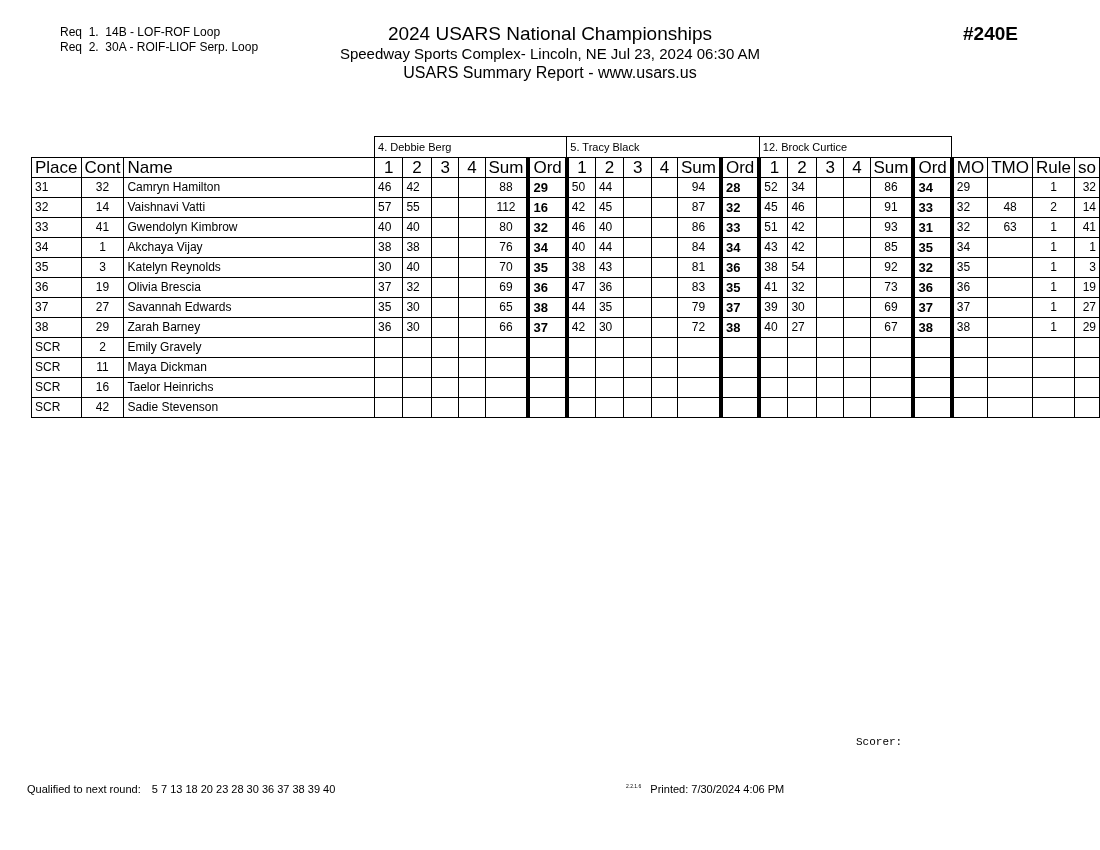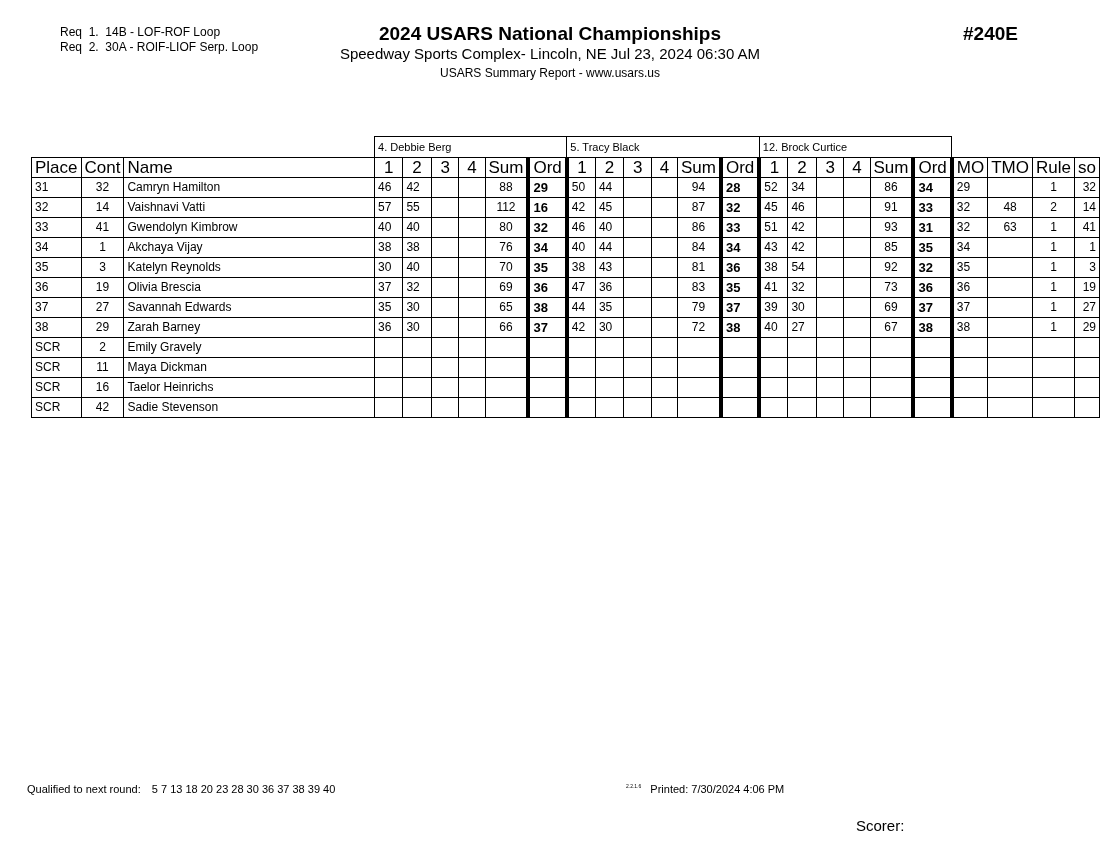--- a/index.html
+++ b/index.html
@@ -1,42 +1,42 @@
 <!DOCTYPE html>
 <html><head>
 <meta charset="utf-8">
 <style>
   html, body { margin: 0; padding: 0; background: #ffffff; }
   body { width: 1100px; height: 850px; position: relative; overflow: hidden;
          font-family: "Liberation Sans", sans-serif; color: #000; }
   .req { position: absolute; left: 23px; top: 25px; font-size: 12px; line-height: 15px; }
   .req div { white-space: pre; margin-left: 37px; }
   .title-block { position: absolute; left: 250px; width: 600px; text-align: center; top: 23px; }
-  .t1 { font-size: 19px; font-weight: bold; line-height: 22px; }
+  .t1 { font-size: 19px; font-weight: normal; line-height: 22px; }
   .t2 { font-size: 15px; line-height: 17px; }
   .t3 { font-size: 20px; font-weight: bold; line-height: 24px; letter-spacing: 0.2px; }
-  .t4 { font-size: 12px; line-height: 22px; }
+  .t4 { font-size: 16px; line-height: 22px; }
   .event-no { position: absolute; left: 963px; top: 23px; font-size: 19px; font-weight: bold; }
 
   table.grid { position: absolute; left: 31px; top: 136px; border-collapse: collapse;
                font-size: 12px; table-layout: fixed; }
   table.grid td { border: 1px solid #000; height: 19px; padding: 0 3px; white-space: nowrap;
                   overflow: hidden; line-height: 19px; }
   table.grid td.blank { border: none; }
   table.grid td.judge { text-align: left; font-size: 11px; height: 20px; vertical-align: middle; }
   table.grid td.c { text-align: center; }
   table.grid td.r { text-align: right; }
   table.grid td.ord { font-weight: bold; font-size: 13px; border-left: 4px solid #000; }
   table.grid td.thickl { border-left: 4px solid #000; }
   table.grid tr.hdr td { font-size: 17px; }
   .footer-q { position: absolute; left: 27px; top: 783px; font-size: 11px; }
   .footer-q span.v { margin-left: 8px; margin-top: 32px; }
   .footer-p { position: absolute; left: 626px; top: 783px; font-size: 11px; }
   .footer-p .ver { font-size: 5px; vertical-align: super; margin-right: 6px; }
-  .footer-s { position: absolute; left: 856px; top: 817px; font-size: 15px; }
+  .footer-s { position: absolute; left: 856px; top: 736px; font-size: 11px; font-family: Liberation Mono, monospace; }
 </style>
 </head>
 <body>
 
 <div class="req">
   <div>Req  1.  14B - LOF-ROF Loop</div>
   <div>Req  2.  30A - ROIF-LIOF Serp. Loop</div>
 </div>
 
 <div class="title-block">

